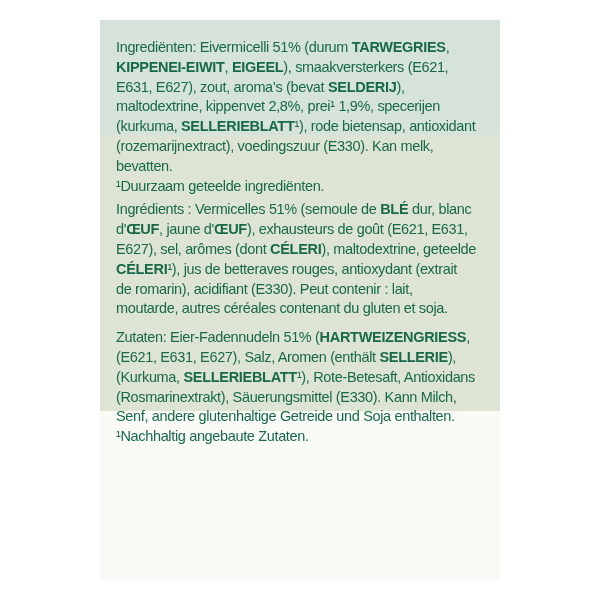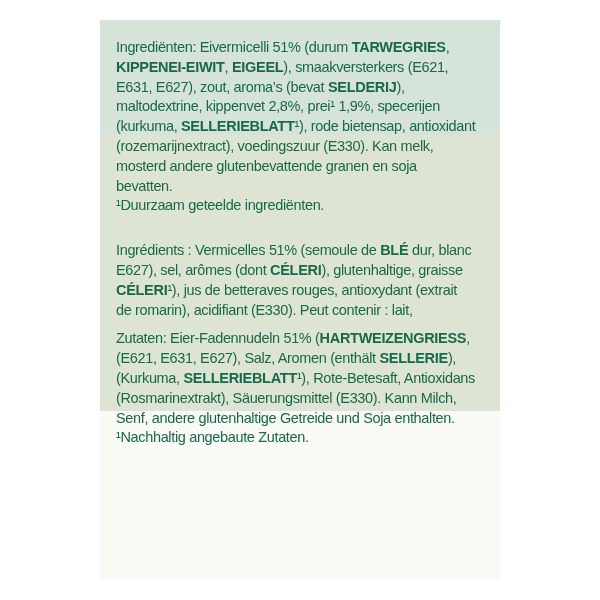--- a/index.html
+++ b/index.html
@@ -45,47 +45,48 @@
     position: absolute;
     left: 16px;
     top: 18px;
     width: 382px;
     color: var(--text-green);
     font-size: 14.5px;
     line-height: 19.8px;
     letter-spacing: -0.35px;
   }
   .section { margin: 0; }
-  .section + .section { margin-top: 25px; }
+  .section + .section { margin-top: 4px; }
   .section.de { margin-top: 9px; }
   .line { white-space: nowrap; }
   .line b { font-weight: 700; letter-spacing: -0.3px; }
 </style>
 </head>
 <body>
 
 <div class="page">
   <div class="panel">
     <div class="text-block">
       <section class="section nl">
           <div class="line"><span>Ingrediënten: Eivermicelli 51% (durum </span><b>TARWEGRIES</b><span>,</span></div>
           <div class="line"><b>KIPPENEI-EIWIT</b><span>, </span><b>EIGEEL</b><span>), smaakversterkers (E621,</span></div>
           <div class="line"><span>E631, E627), zout, aroma’s (bevat </span><b>SELDERIJ</b><span>),</span></div>
           <div class="line"><span>maltodextrine, kippenvet 2,8%, prei¹ 1,9%, specerijen</span></div>
           <div class="line"><span>(kurkuma, </span><b>SELLERIEBLATT</b><span>¹), rode bietensap, antioxidant</span></div>
           <div class="line"><span>(rozemarijnextract), voedingszuur (E330). Kan melk,</span></div>
-          <div class="line"><span>mosterd andere glutenbevattende granen en soja</span></div>
           <div class="line"><span>bevatten.</span></div>
           <div class="line"><span>¹Duurzaam geteelde ingrediënten.</span></div>
         </section>
       <section class="section fr">
           <div class="line"><span>Ingrédients : Vermicelles 51% (semoule de </span><b>BLÉ</b><span> dur, blanc</span></div>
-          <div class="line"><span>E627), sel, arômes (dont </span><b>CÉLERI</b><span>), glutenhaltige, graisse</span></div>
+          <div class="line"><span>d'</span><b>ŒUF</b><span>, jaune d'</span><b>ŒUF</b><span>), exhausteurs de goût (E621, E631,</span></div>
+          <div class="line"><span>E627), sel, arômes (dont </span><b>CÉLERI</b><span>), maltodextrine, geteelde</span></div>
           <div class="line"><b>CÉLERI</b><span>¹), jus de betteraves rouges, antioxydant (extrait</span></div>
           <div class="line"><span>de romarin), acidifiant (E330). Peut contenir : lait,</span></div>
+          <div class="line"><span>moutarde, autres céréales contenant du gluten et soja.</span></div>
         </section>
       <section class="section de">
           <div class="line"><span>Zutaten: Eier-Fadennudeln 51% (</span><b>HARTWEIZENGRIESS</b><span>,</span></div>
           <div class="line"><span>(E621, E631, E627), Salz, Aromen (enthält </span><b>SELLERIE</b><span>),</span></div>
           <div class="line"><span>(Kurkuma, </span><b>SELLERIEBLATT</b><span>¹), Rote-Betesaft, Antioxidans</span></div>
           <div class="line"><span>(Rosmarinextrakt), Säuerungsmittel (E330). Kann Milch,</span></div>
           <div class="line"><span>Senf, andere glutenhaltige Getreide und Soja enthalten.</span></div>
           <div class="line"><span>¹Nachhaltig angebaute Zutaten.</span></div>
         </section>
     </div>

